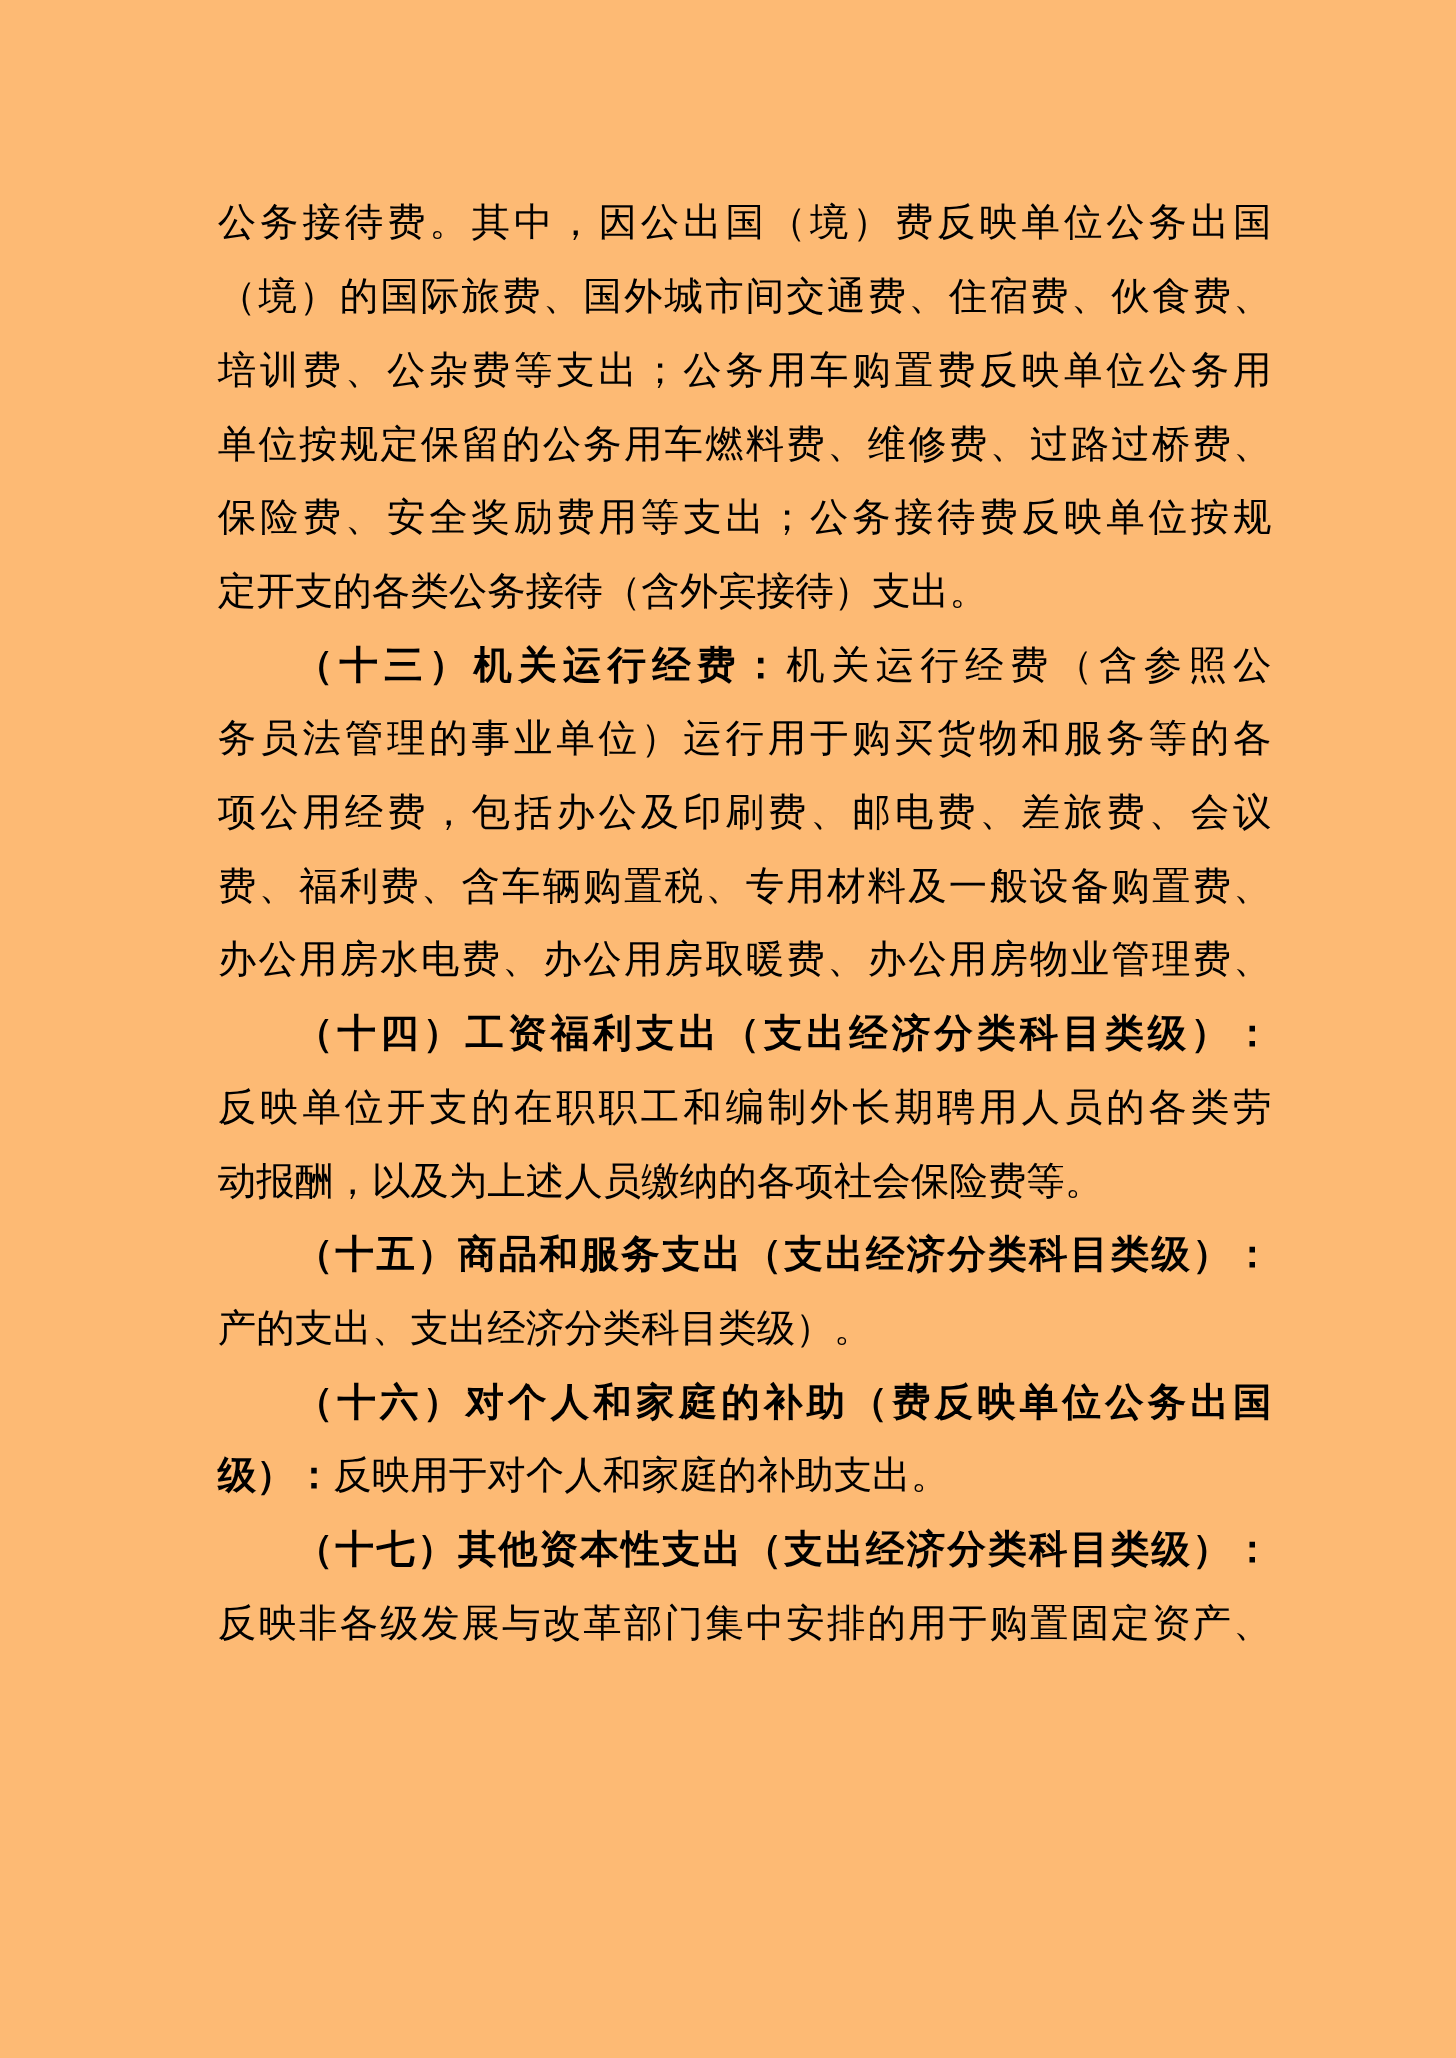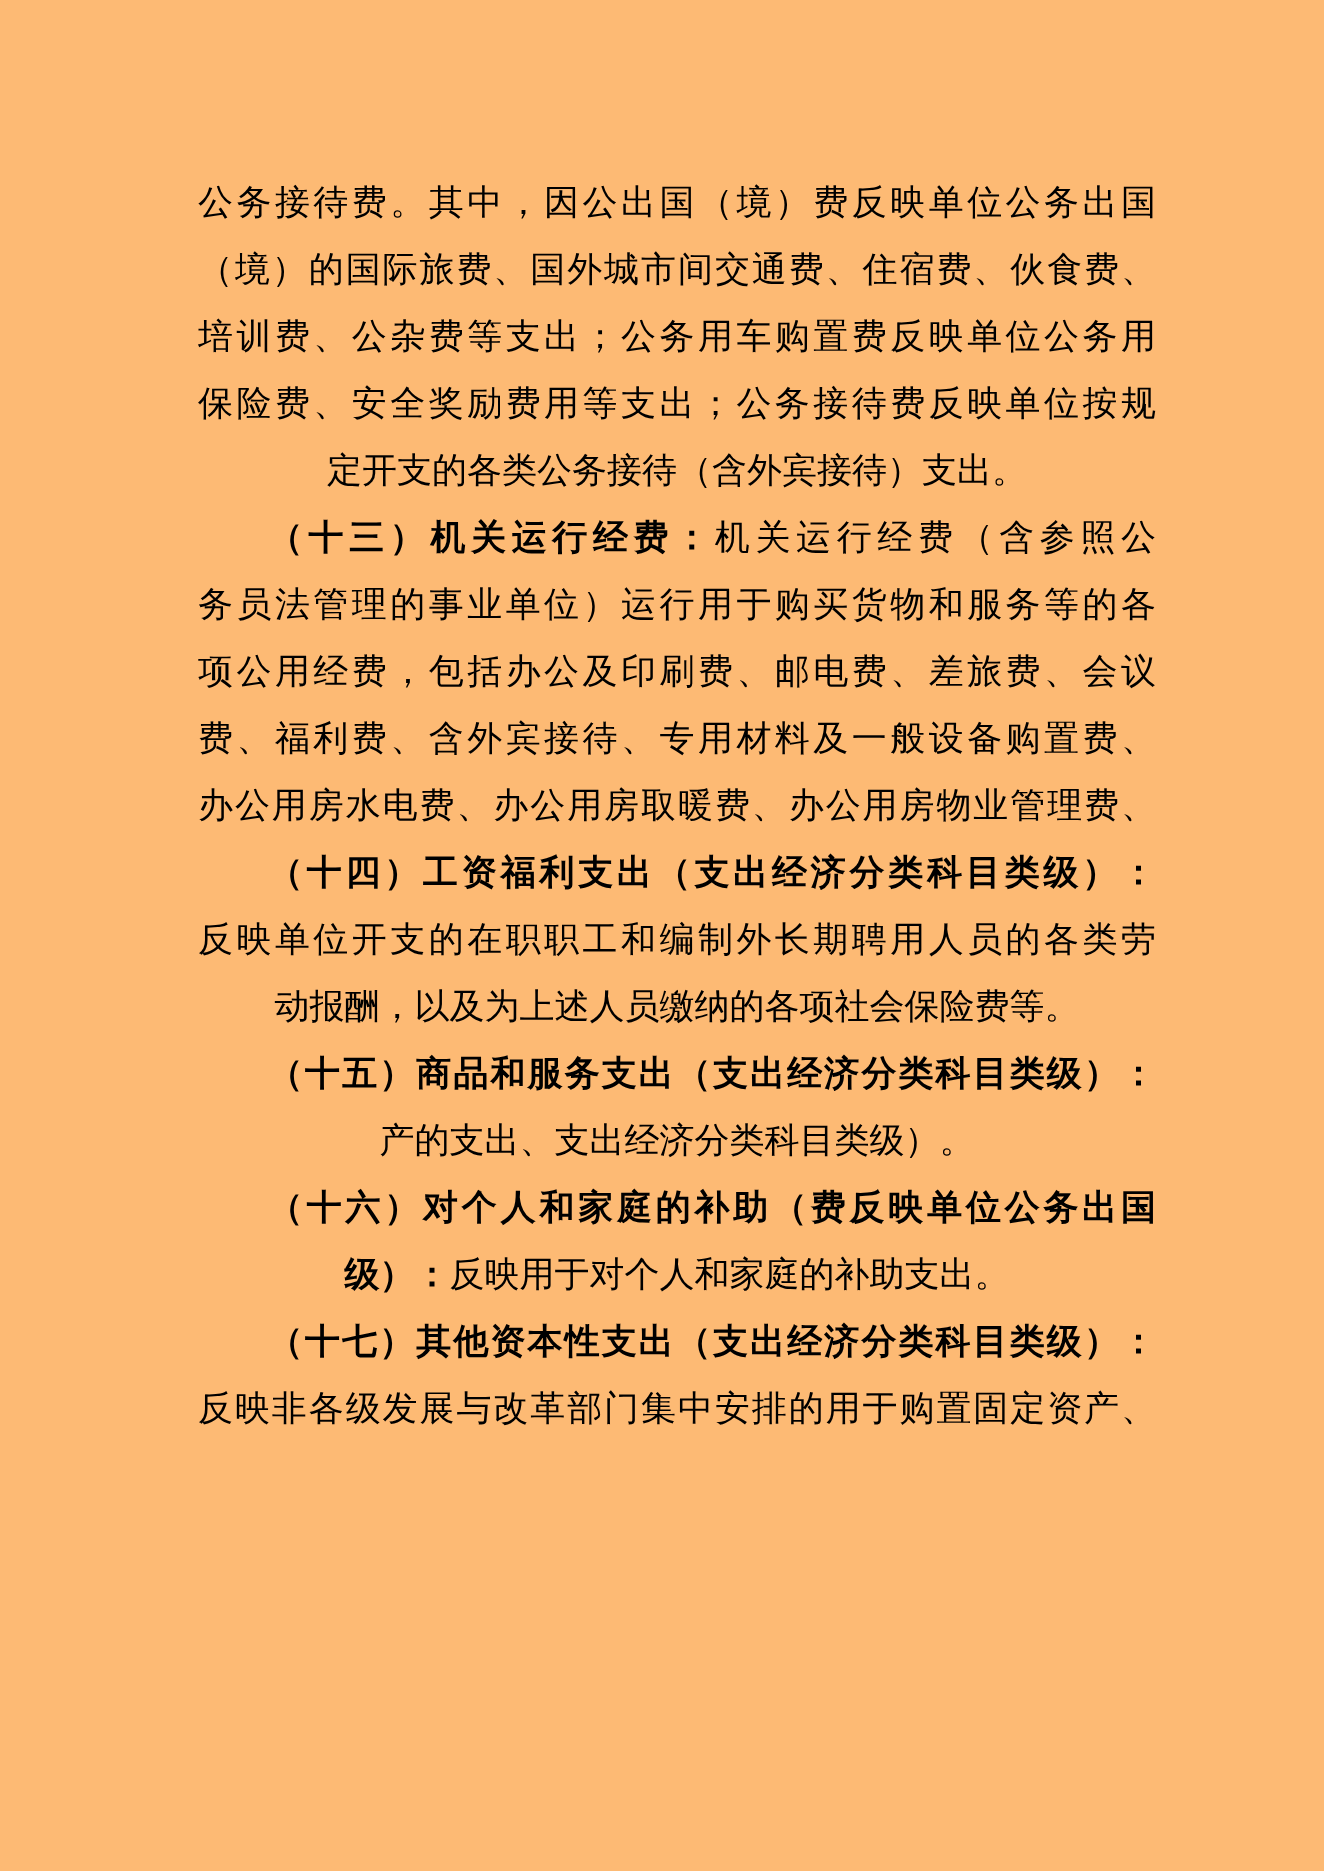--- a/index.html
+++ b/index.html
@@ -19,21 +19,21 @@
     position: absolute;
     left: 198px;
     top: 169px;
     width: 958px;
     color: #000000;
   }
   .line {
     font-size: 35px;
     line-height: 67px;
     height: 67px;
-    text-align: center;
+    text-align: left;
     white-space: nowrap;
     letter-spacing: 0;
   }
   .line.justify {
     white-space: normal;
     text-align: justify;
     text-align-last: justify;
     text-justify: inter-character;
   }
   .line.indent {
@@ -47,26 +47,27 @@
   }
 </style>
 </head>
 <body>
 
 <div class="page">
   <div class="doc-body">
       <div class="line justify"><span class="seg">公务接待费。其中，因公出国（境）费反映单位公务出国</span></div>
       <div class="line justify"><span class="seg">（境）的国际旅费、国外城市间交通费、住宿费、伙食费、</span></div>
       <div class="line justify"><span class="seg">培训费、公杂费等支出；公务用车购置费反映单位公务用</span></div>
+      <div class="line justify"><span class="seg">单位按规定保留的公务用车燃料费、维修费、过路过桥费、</span></div>
       <div class="line justify"><span class="seg">保险费、安全奖励费用等支出；公务接待费反映单位按规</span></div>
       <div class="line"><span class="seg">定开支的各类公务接待（含外宾接待）支出。</span></div>
       <div class="line justify indent"><span class="seg bold">（十三）机关运行经费：</span><span class="seg">机关运行经费（含参照公</span></div>
       <div class="line justify"><span class="seg">务员法管理的事业单位）运行用于购买货物和服务等的各</span></div>
       <div class="line justify"><span class="seg">项公用经费，包括办公及印刷费、邮电费、差旅费、会议</span></div>
-      <div class="line justify"><span class="seg">费、福利费、含外宾接待、专用材料及一般设备购置费、</span></div>
+      <div class="line justify"><span class="seg">费、福利费、含车辆购置税、专用材料及一般设备购置费、</span></div>
       <div class="line justify"><span class="seg">办公用房水电费、办公用房取暖费、办公用房物业管理费、</span></div>
       <div class="line justify indent"><span class="seg bold">（十四）工资福利支出（支出经济分类科目类级）：</span></div>
       <div class="line justify"><span class="seg">反映单位开支的在职职工和编制外长期聘用人员的各类劳</span></div>
       <div class="line"><span class="seg">动报酬，以及为上述人员缴纳的各项社会保险费等。</span></div>
       <div class="line justify indent"><span class="seg bold">（十五）商品和服务支出（支出经济分类科目类级）：</span></div>
       <div class="line"><span class="seg">产的支出、支出经济分类科目类级）。</span></div>
       <div class="line justify indent"><span class="seg bold">（十六）对个人和家庭的补助（费反映单位公务出国</span></div>
       <div class="line"><span class="seg bold">级）：</span><span class="seg">反映用于对个人和家庭的补助支出。</span></div>
       <div class="line justify indent"><span class="seg bold">（十七）其他资本性支出（支出经济分类科目类级）：</span></div>
       <div class="line justify"><span class="seg">反映非各级发展与改革部门集中安排的用于购置固定资产、</span></div>

